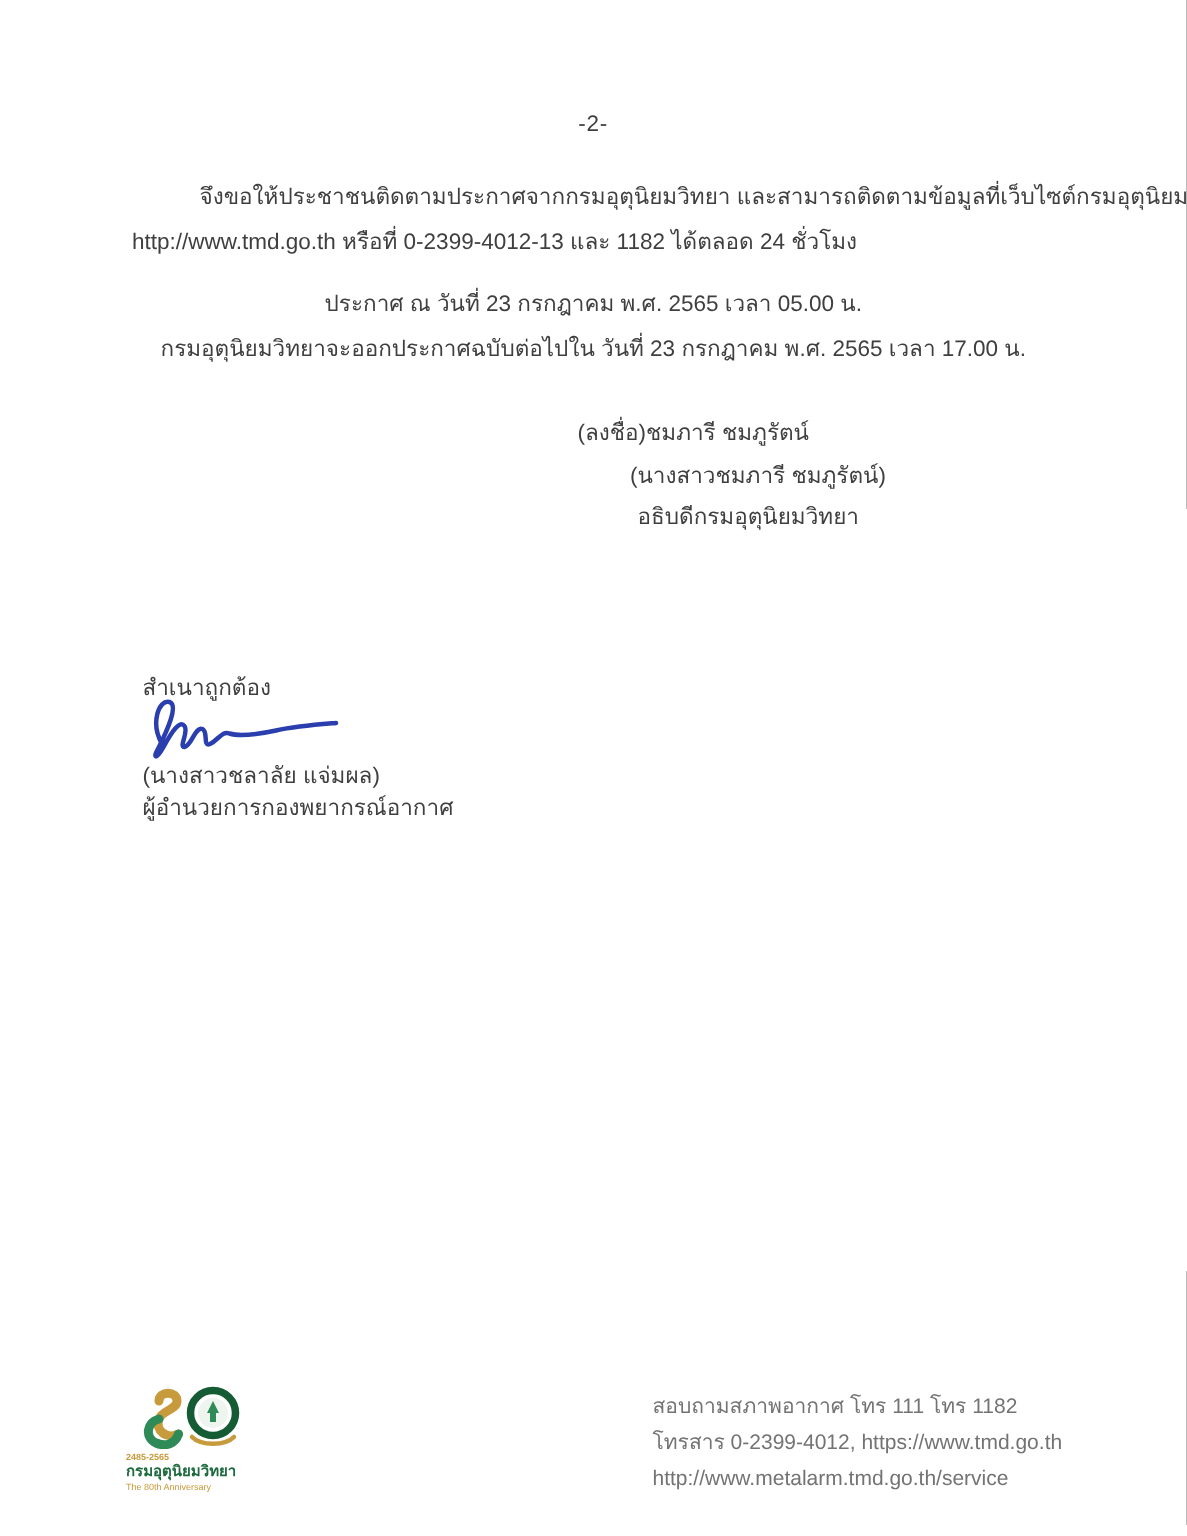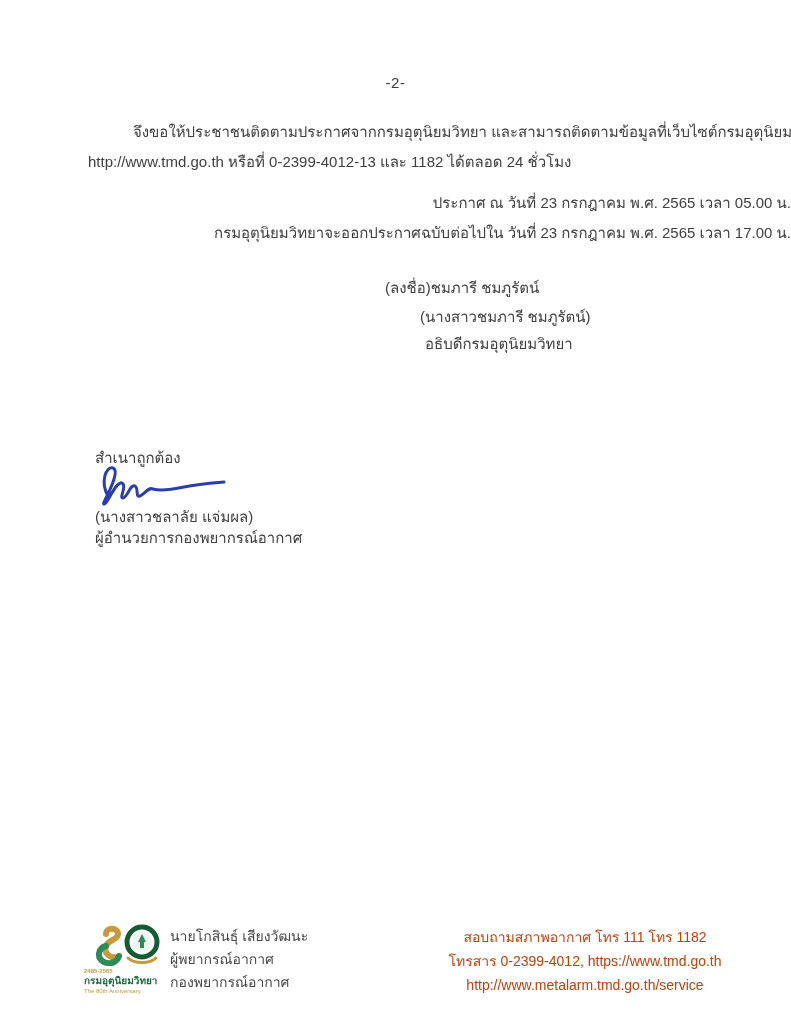--- a/index.html
+++ b/index.html
@@ -26,21 +26,21 @@
   }
   .body-paragraph {
     top: 117px; left: 88px; width: 632px;
     font-size: 15px;
     line-height: 30px;
   }
   .body-paragraph .line1 { text-indent: 45px; white-space: nowrap; }
   .body-paragraph .line2 { white-space: nowrap; }
   .announce {
     top: 188px; left: 0; width: 791px;
-    text-align: right;
+    text-align: center;
     font-size: 15px;
     line-height: 30px;
   }
   .sig-line1 { top: 276px; left: 385px; font-size: 15px; white-space: nowrap; }
   .sig-line1 .signed-name { }
   .sig-line2 { top: 305px; left: 420px; font-size: 15px; white-space: nowrap; }
   .sig-line3 { top: 332px; left: 425px; font-size: 15px; white-space: nowrap; }
 
   .certify-label { top: 446px; left: 95px; font-size: 15px; }
   .certify-signature { top: 460px; left: 92px; width: 140px; height: 48px; }
@@ -58,23 +58,23 @@
   .footer-logo .logo-sub {
     font-size: 6px; color: #c79a3b; line-height: 8px;
   }
   .footer-left {
     top: 925px; left: 170px;
     font-size: 14px; line-height: 23px;
     color: #474747;
   }
   .footer-right {
     top: 925px; left: 435px; width: 300px;
-    text-align: center;
+    text-align: left;
     font-size: 14px; line-height: 24px;
-    color: #c2410c;
+    color: #737373;
   }
 </style>
 </head>
 <body>
 
 <div class="page">
 
   <div class="abs page-number">-2-</div>
 
   <div class="abs body-paragraph">
@@ -109,25 +109,20 @@
       <circle cx="58" cy="20" r="15" fill="#ffffff" stroke-width="5" stroke="#155c35"></circle>
       <circle cx="58" cy="20" r="10" fill="#eef5ee"></circle>
       <path d="M58 12 L62 20 L60 20 L60 26 L56 26 L56 20 L54 20 Z" fill="#2e8b57"></path>
       <path d="M44 36 C50 42 66 42 72 36" fill="none" stroke-width="3" stroke-linecap="round" stroke="#c79a3b"></path>
     </svg>
     <div class="logo-years">2485-2565</div>
     <div class="logo-org">กรมอุตุนิยมวิทยา</div>
     <div class="logo-sub">The 80th Anniversary</div>
   </div>
 
-  <div class="abs footer-left">
-    <div>นายโกสินธุ์ เสียงวัฒนะ</div>
-    <div>ผู้พยากรณ์อากาศ</div>
-    <div>กองพยากรณ์อากาศ</div>
-  </div>
 
   <div class="abs footer-right">
     <div>สอบถามสภาพอากาศ โทร 111 โทร 1182</div>
     <div>โทรสาร 0-2399-4012, https://www.tmd.go.th</div>
     <div>http://www.metalarm.tmd.go.th/service</div>
   </div>
 
 </div>
 
 </body></html>

